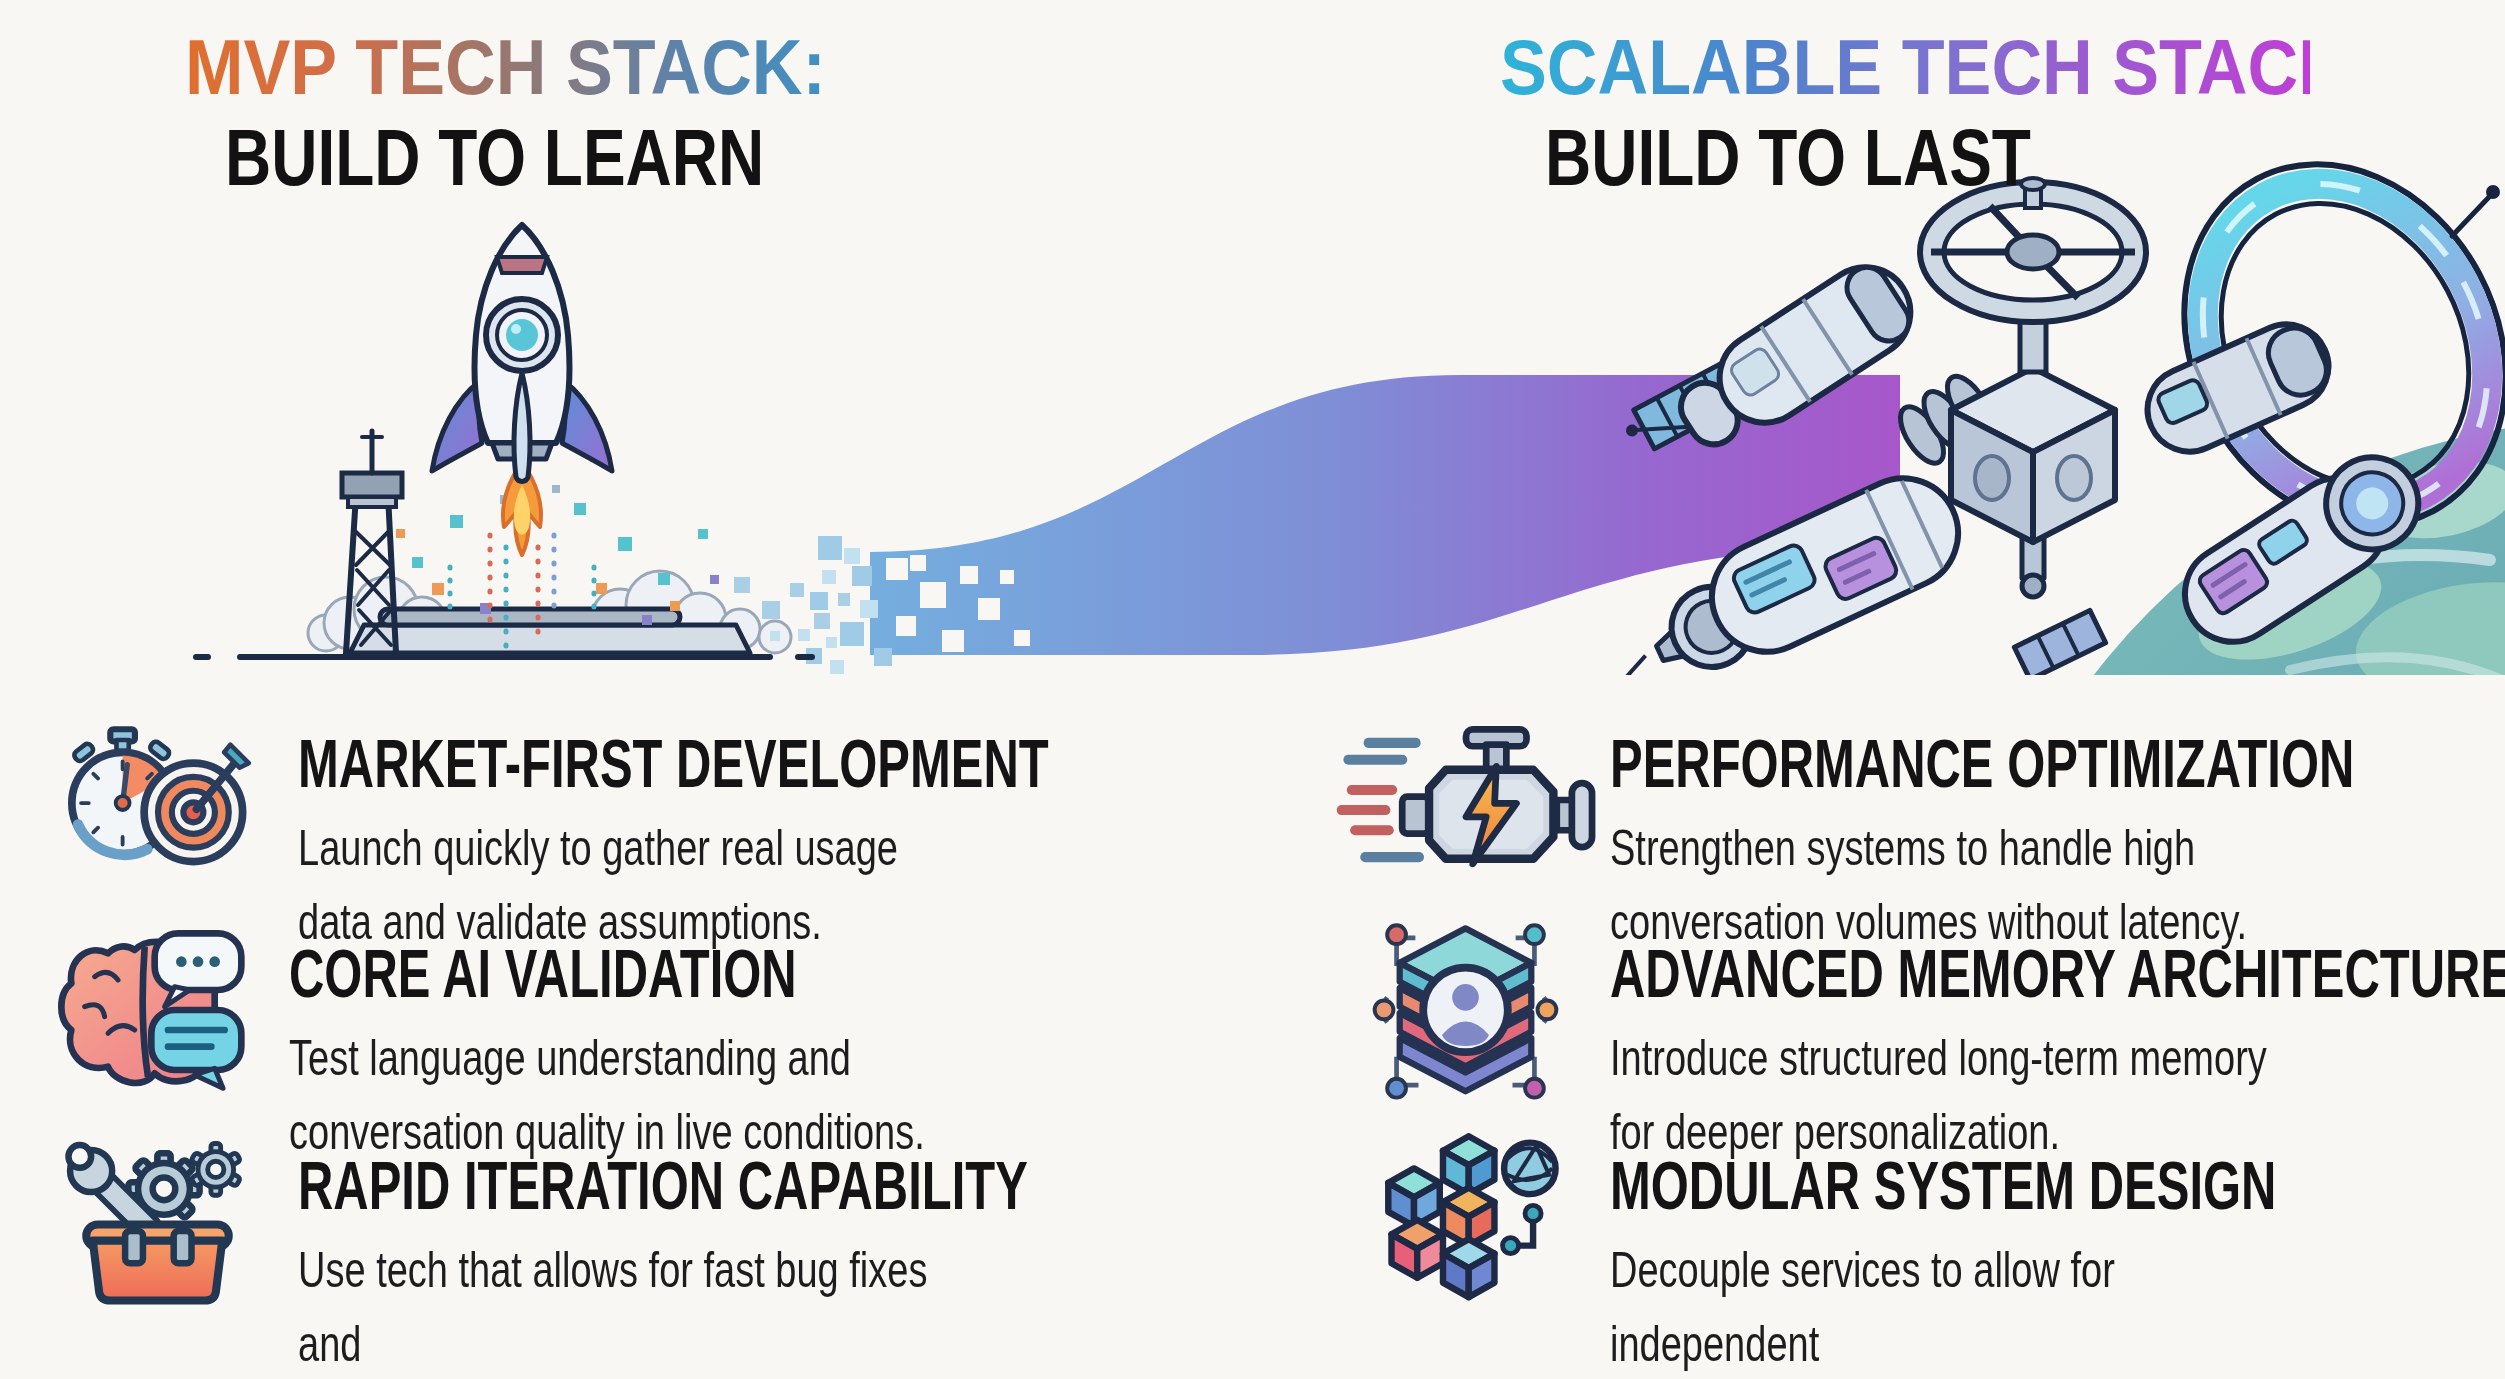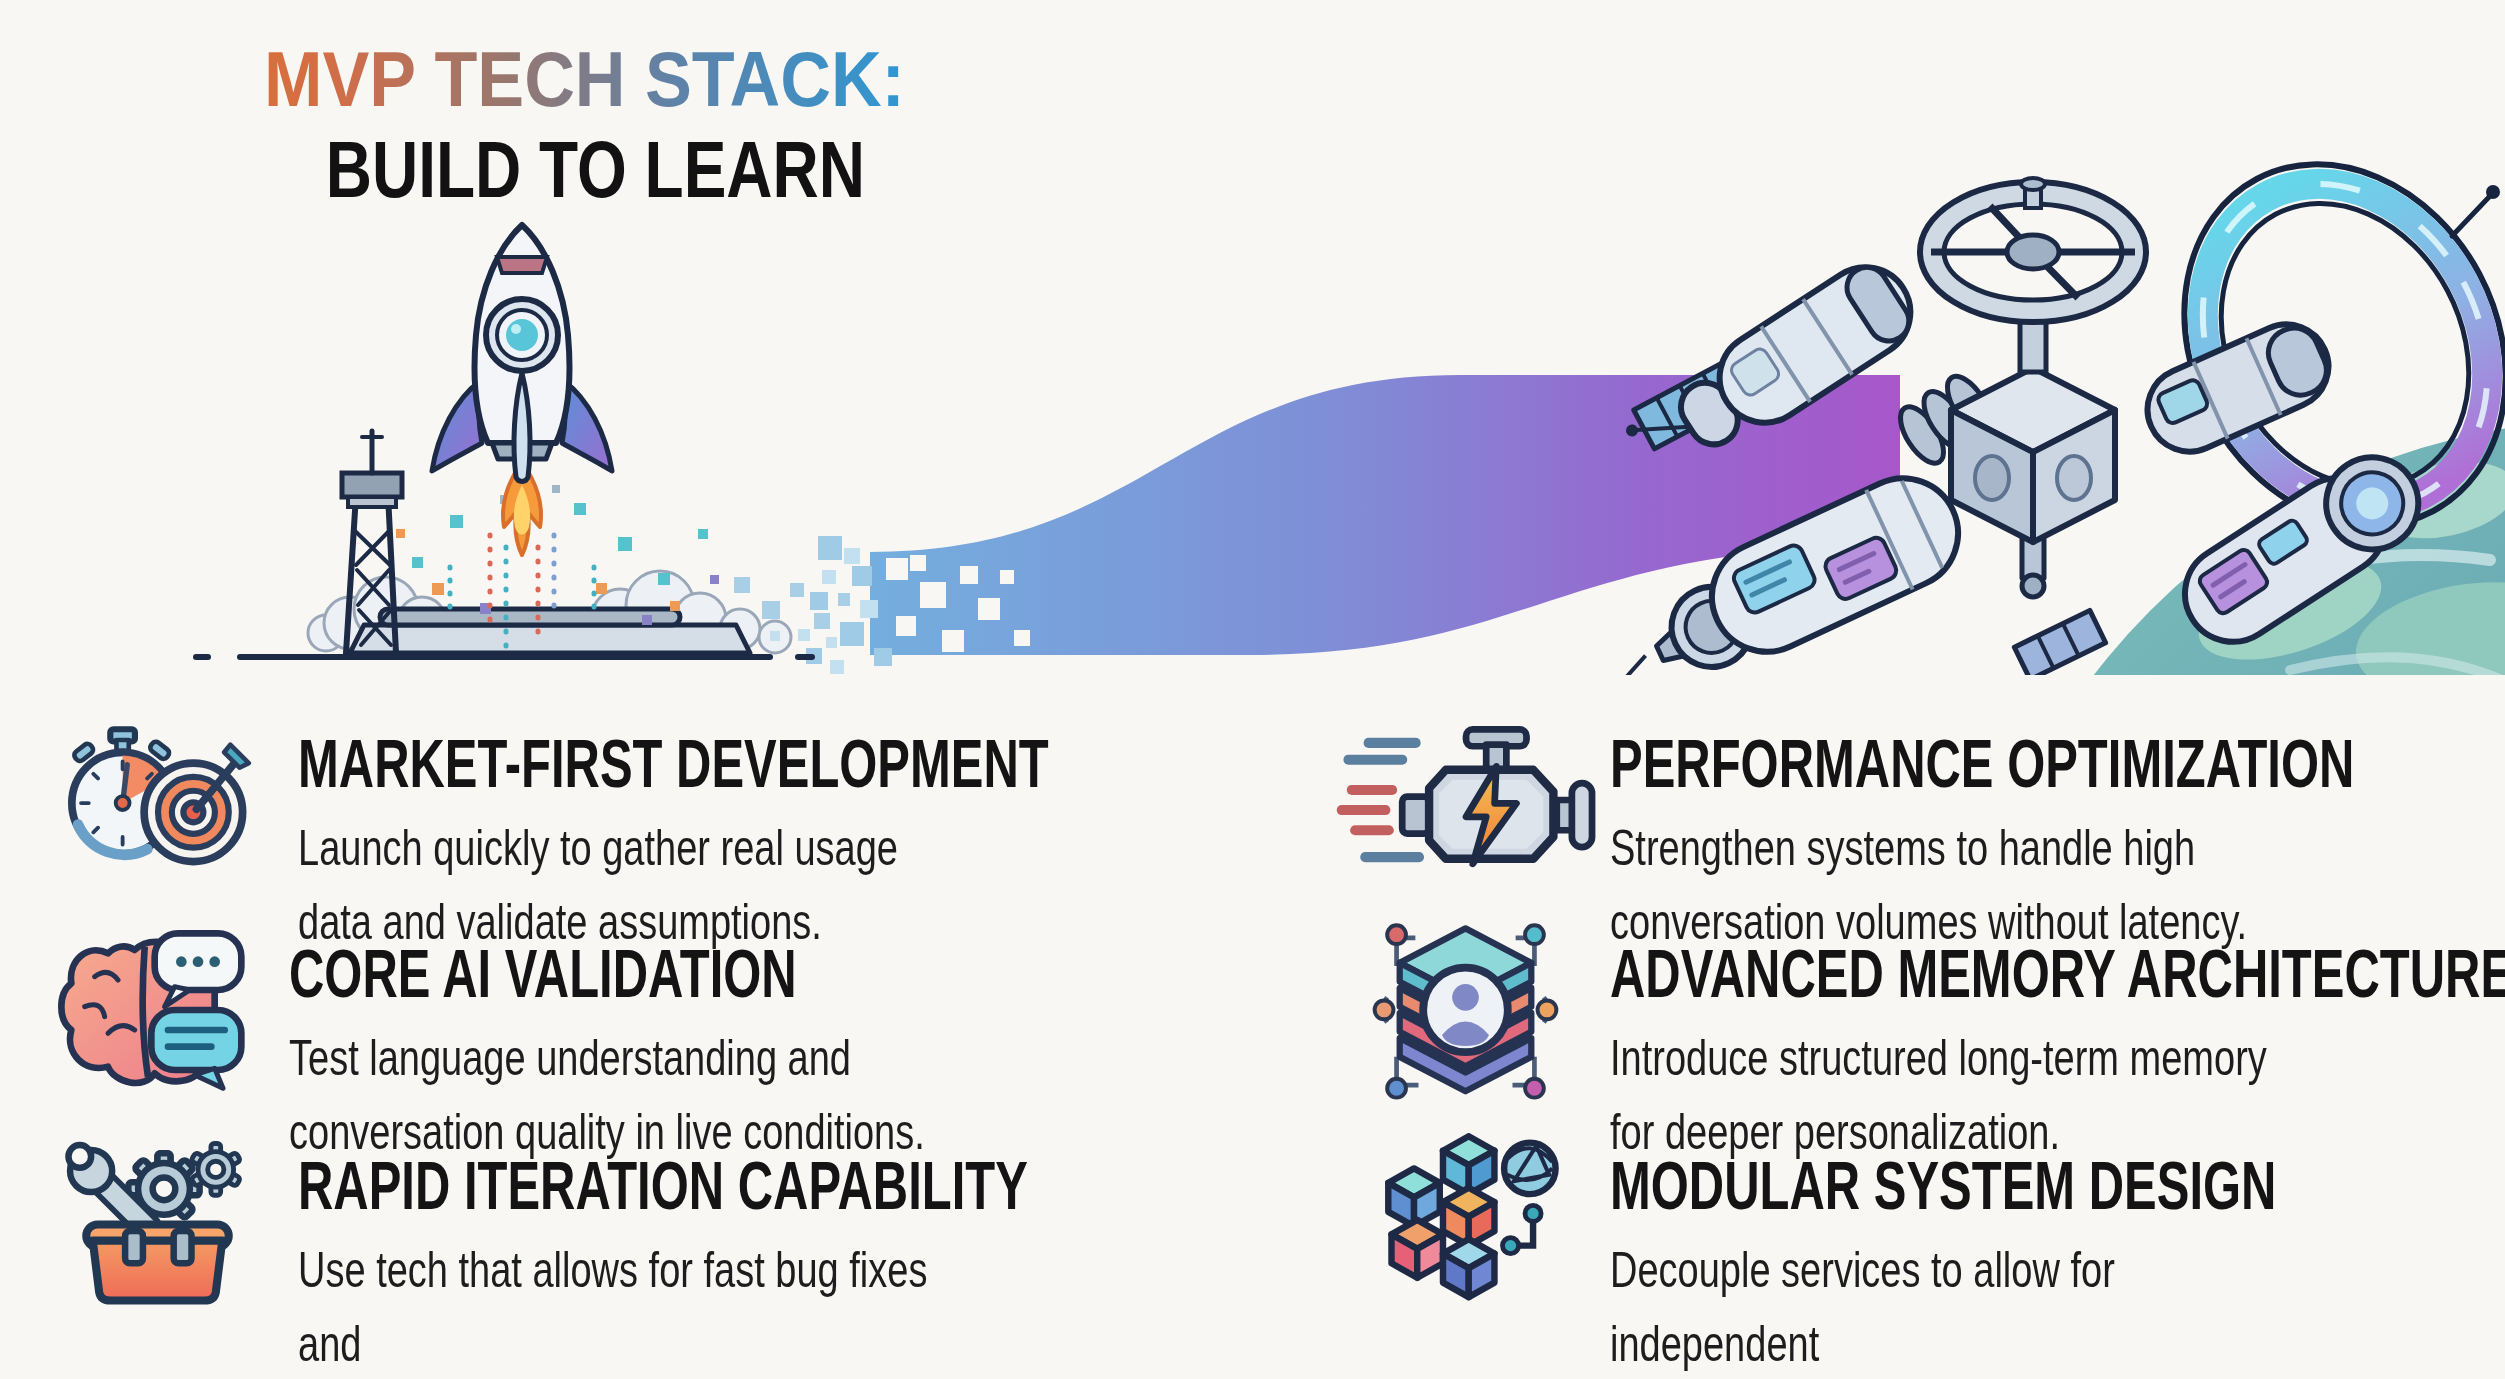--- a/index.html
+++ b/index.html
@@ -2,21 +2,21 @@
 <html><head>
 <meta charset="utf-8">
 <style>
   html,body{margin:0;padding:0;background:#e9e9e9;}
   .canvas{
     position:relative;width:2505px;height:1379px;overflow:hidden;
     background:#f8f7f4;
     font-family:"Liberation Sans",sans-serif;
     color:#171717;
   }
-  .title-block{position:absolute;top:34px;text-align:right;z-index:6;}
+  .title-block{position:absolute;top:22px;text-align:left;z-index:6;}
   .title-block .t1{
     margin:0;font-size:78px;font-weight:700;letter-spacing:0px;line-height:90px;
     transform:scaleX(.90);transform-origin:50% 0;white-space:nowrap;
     -webkit-background-clip:text;background-clip:text;color:transparent;
   }
   .title-block .t2{
     margin:0;font-size:80px;font-weight:700;line-height:92px;color:#121212;
     transform:scaleX(.80);transform-origin:50% 0;white-space:nowrap;
   }
   .tb-left{left:145px;width:800px;}
@@ -41,20 +41,24 @@
   .ftext{position:absolute;width:900px;height:250px;}
 </style>
 </head>
 <body>
 
 <div class="canvas">
 
   <div class="title-block tb-left">
     <h1 class="t1 grad-left">MVP TECH STACK:</h1>
     <h2 class="t2">BUILD TO LEARN</h2>
+  </div>
+  <div class="title-block tb-right">
+    <h1 class="t1 grad-right">SCALABLE TECH STACK:</h1>
+    <h2 class="t2">BUILD TO LAST</h2>
   </div>
 
   <svg class="illu z1" style="left:800px;top:330px" width="1100" height="360" viewBox="0 0 1100 360">
     <defs>
       <linearGradient id="swoosh" x1="70" y1="0" x2="1100" y2="0" gradientUnits="userSpaceOnUse">
         <stop offset="0" stop-color="#74aede"></stop>
           <stop offset=".45" stop-color="#7f8ed6"></stop>
         <stop offset=".75" stop-color="#9668cf"></stop>
           <stop offset="1" stop-color="#a757ca"></stop>
       </linearGradient>

